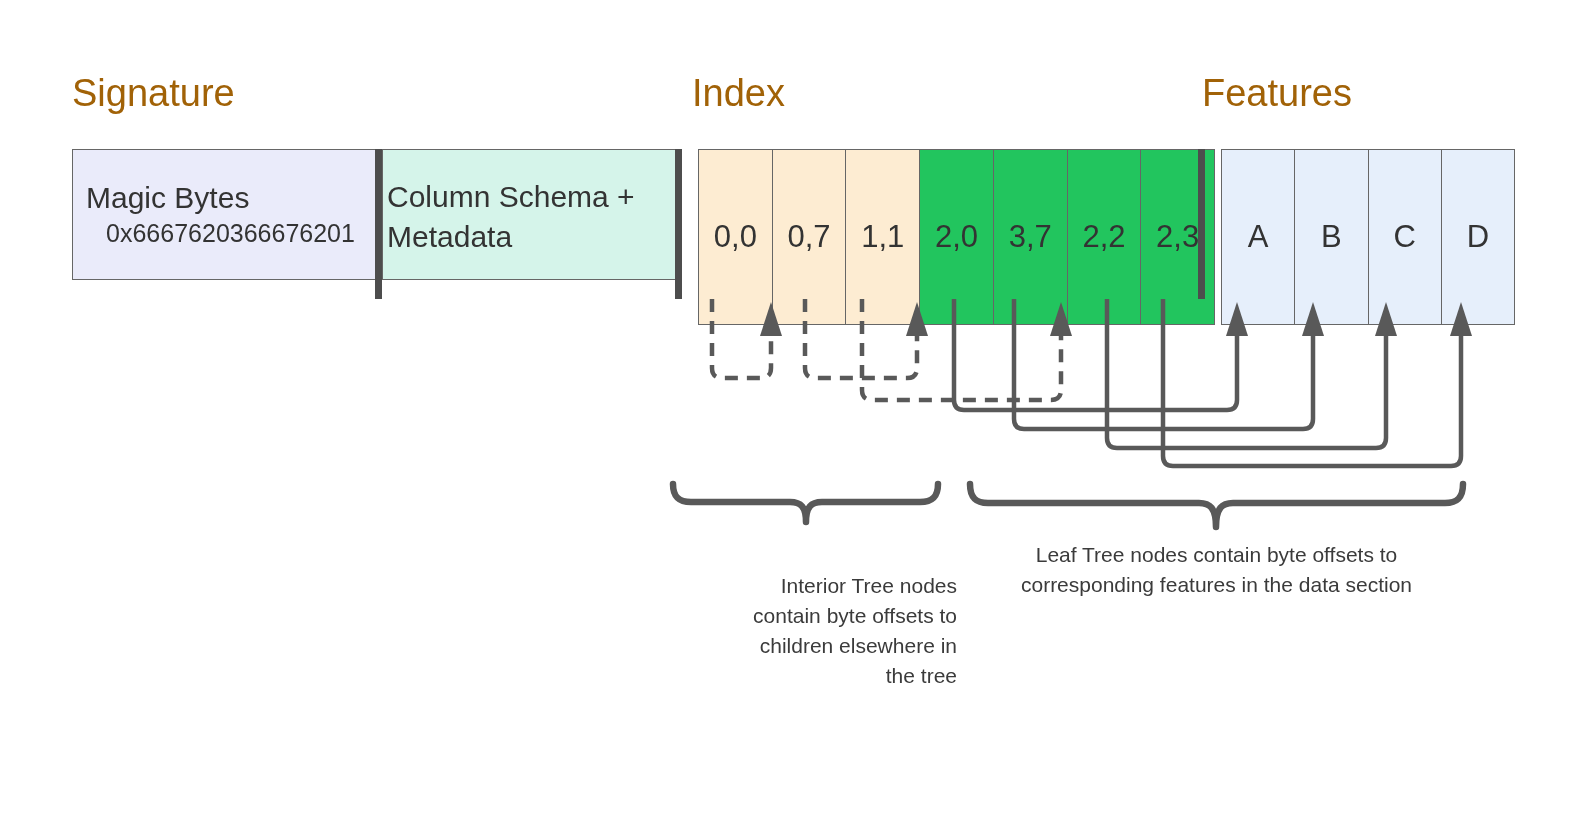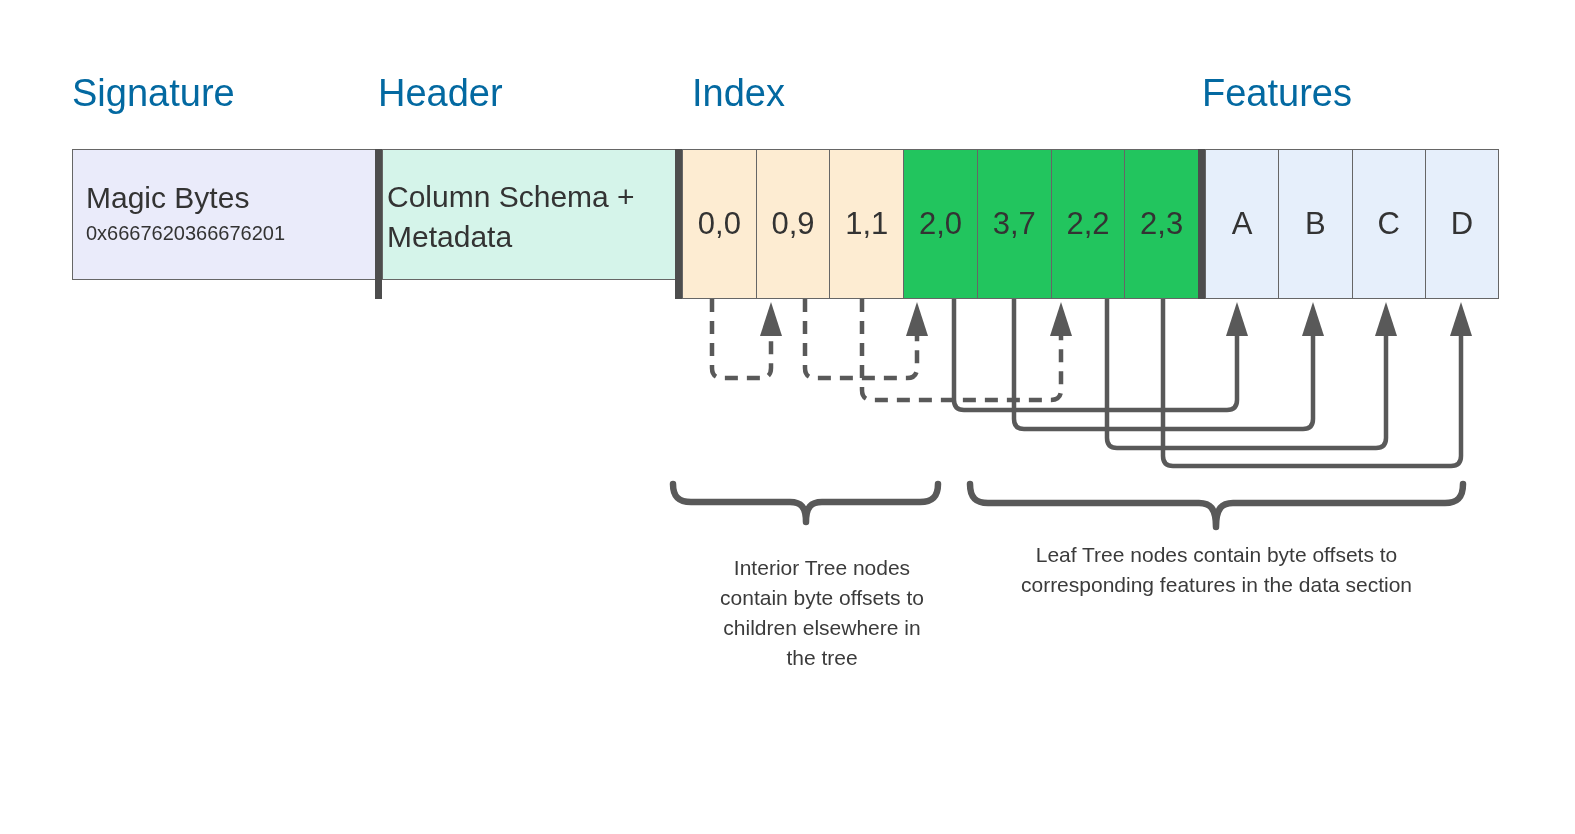--- a/index.html
+++ b/index.html
@@ -1,85 +1,84 @@
 <!DOCTYPE html>
 <html><head>
 <meta charset="utf-8">
 <style>
   html,body { margin:0; padding:0; background:#ffffff; }
   .canvas {
     position:relative; width:1575px; height:834px; background:#ffffff;
     font-family:"Liberation Sans", sans-serif; overflow:hidden;
   }
-  .sec-label { position:absolute; top:72px; font-size:38px; color:#0369a1; white-space:nowrap; }
+  .sec-label { position:absolute; top:72px; font-size:38px; color:#a16207; white-space:nowrap; }
   .lbl-signature { left:72px; }
   .lbl-header   { left:378px; }
   .lbl-index    { left:676px;margin-left:16px; }
   .lbl-features { left:1202px; }
 
   .box {
     position:absolute; top:149px; height:131px; box-sizing:border-box;
     border:1.5px solid #666666; display:flex; flex-direction:column; justify-content:center;
   }
   .box-signature { left:72px;  width:304px; background:#eaebfa; padding-left:13px; }
   .box-header    { left:382px; width:294px; background:#d5f4ea; padding:4px 8px 0 4px; }
 
   .group {
-    position:absolute; top:149px; height:150px; box-sizing:border-box;
-    border:1.5px solid #666666; display:flex; flex-direction:row;
+    position:absolute; top:149px; height:176px; box-sizing:border-box;
+    border:1.5px solid #666666; display:flex; flex-direction:row;margin-left:16px;
   }
   .group-index    { left:682px;  width:517px; }
   .group-features { left:1205px; width:294px; }
 
   .cell {
     flex:1 1 0; display:flex; align-items:center; justify-content:center;
     font-size:31px; color:#333333; border-left:1.5px solid #666666; min-width:0;
   }
   .cell:first-child { border-left:none; }
   .cell-interior { background:#fdecd2; }
   .cell-leaf     { background:#22c55e; }
   .cell-feature  { background:#e6effb; }
 
   .sep { position:absolute; top:149px; width:7px; height:150px; background:#4d4d4d; }
   .sep-1 { left:375px; }
   .sep-2 { left:675px; }
   .sep-3 { left:1198px; }
 
   .cell-title { font-size:30px; color:#333333; line-height:34px; }
-  .cell-sub   { font-size:20px; color:#333333; line-height:30px; margin-top:3px; }
+  .cell-sub   { font-size:25px; color:#333333; line-height:30px; margin-top:3px;text-align:center; }
   .cell-mid   { font-size:30px; color:#333333; line-height:40px; }
 
   .overlay { position:absolute; left:0; top:0; }
 
   .note { position:absolute; font-size:21px; line-height:30px; color:#3b3b3b; }
-  .note-interior { left:687px; top:553px; width:270px; text-align:center; }
+  .note-interior { left:687px; top:571px; width:270px; text-align:right; }
   .note-leaf     { left:980px; top:540px; width:473px; text-align:center; }
 </style>
 </head>
 <body>
 
 <div class="canvas">
 
   <div class="sec-label lbl-signature">Signature</div>
-  <div class="sec-label lbl-header">Header</div>
   <div class="sec-label lbl-index">Index</div>
   <div class="sec-label lbl-features">Features</div>
 
   <div class="box box-signature">
     <div class="cell-title">Magic Bytes</div>
     <div class="cell-sub">0x6667620366676201</div>
   </div>
 
   <div class="box box-header">
     <div class="cell-mid">Column Schema + Metadata</div>
   </div>
 
   <div class="group group-index">
     <div class="cell cell-interior">0,0</div>
-    <div class="cell cell-interior">0,9</div>
+    <div class="cell cell-interior">0,7</div>
     <div class="cell cell-interior">1,1</div>
     <div class="cell cell-leaf">2,0</div>
     <div class="cell cell-leaf">3,7</div>
     <div class="cell cell-leaf">2,2</div>
     <div class="cell cell-leaf">2,3</div>
   </div>
 
   <div class="group group-features">
     <div class="cell cell-feature">A</div>
     <div class="cell cell-feature">B</div>

